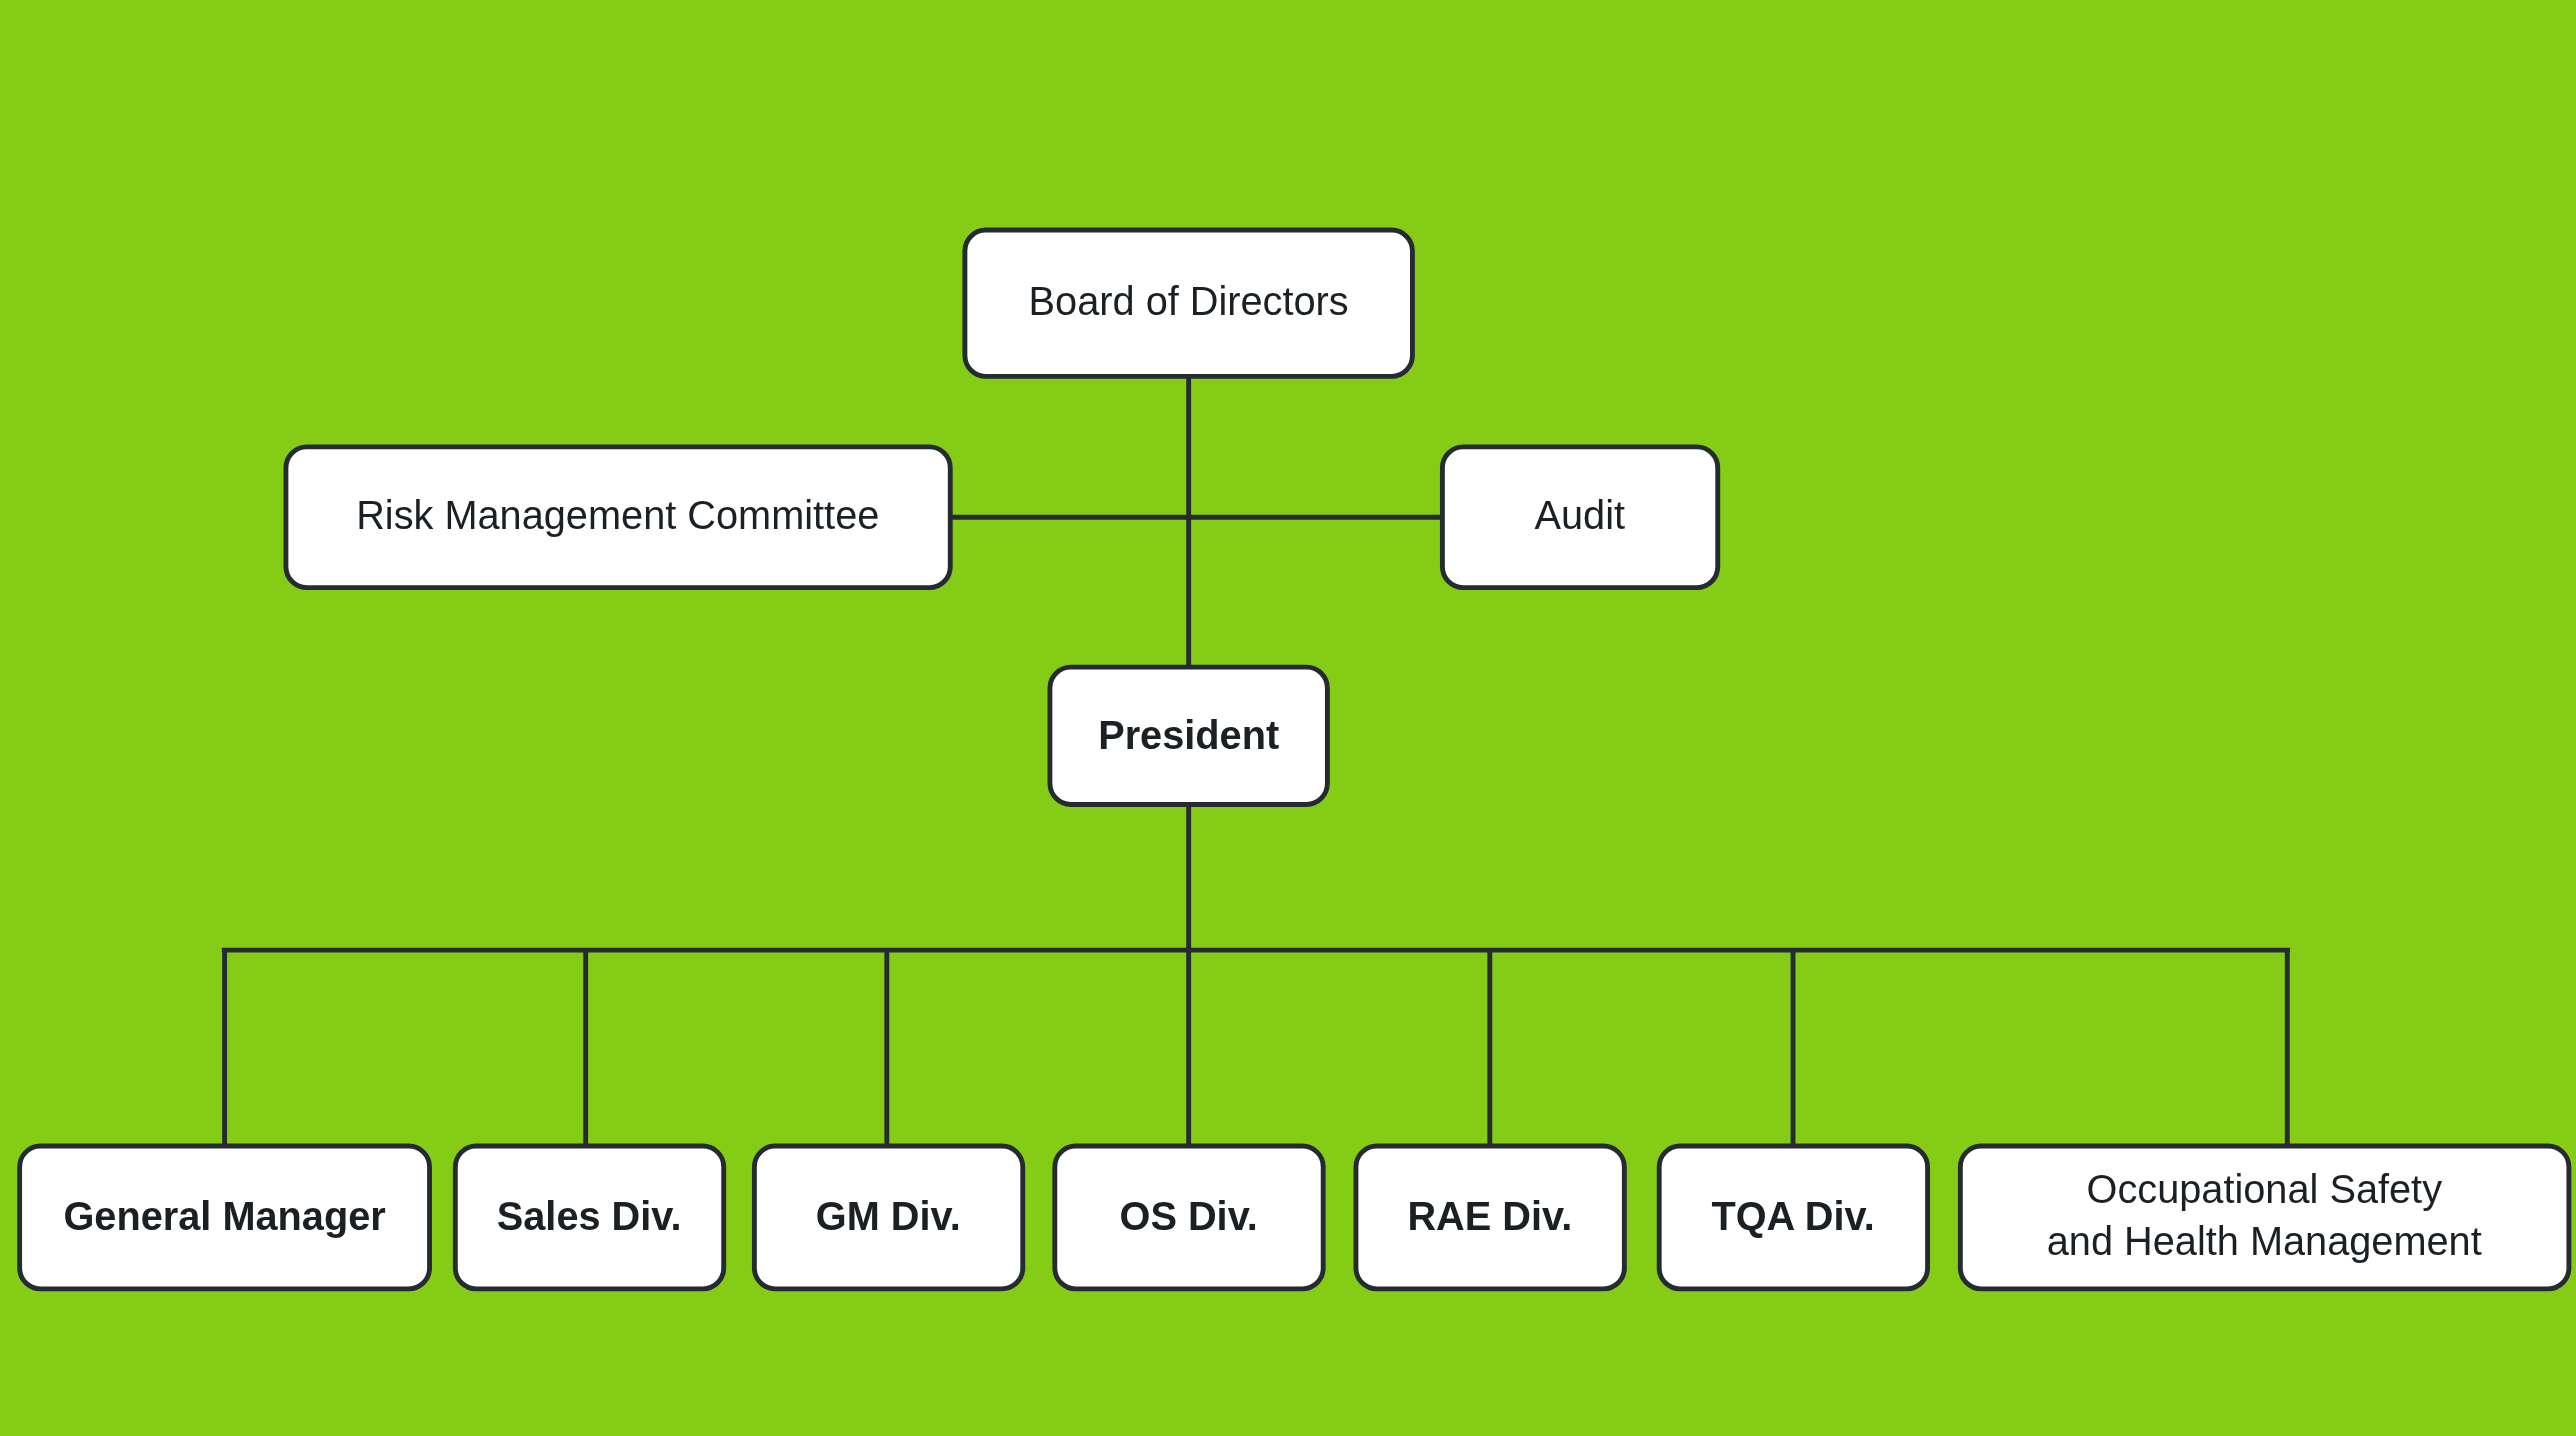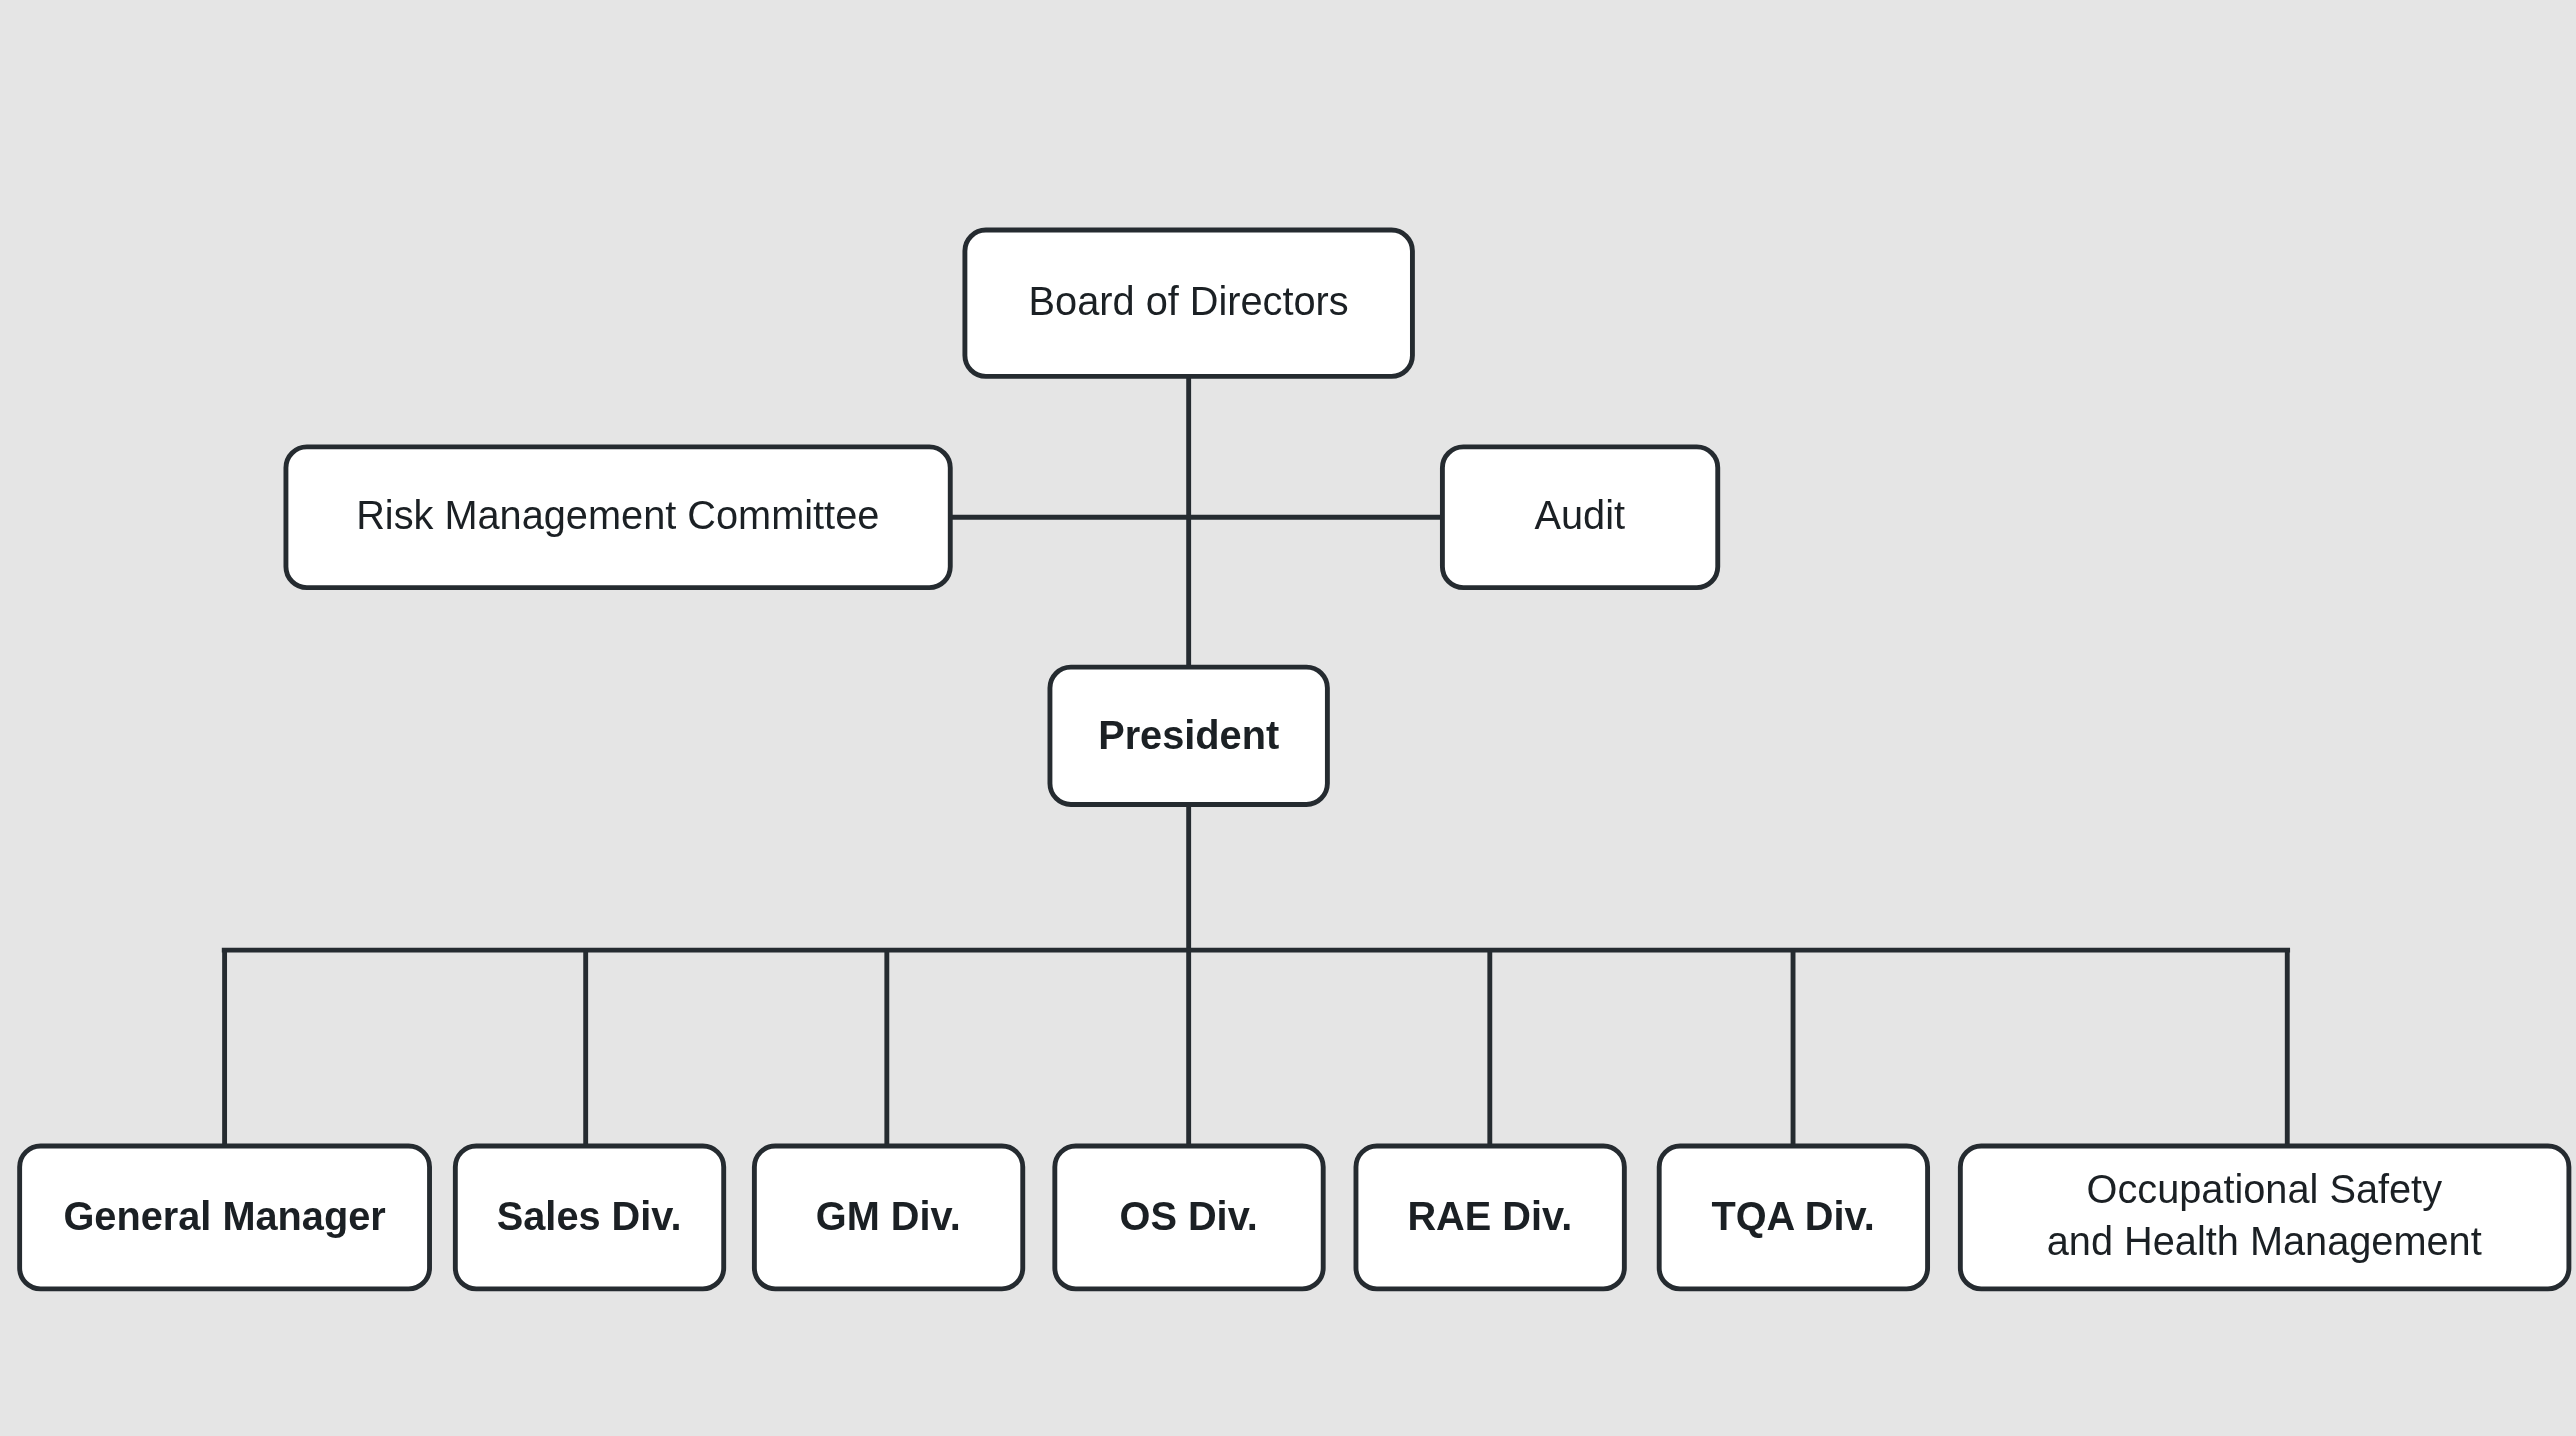--- a/index.html
+++ b/index.html
@@ -10,21 +10,21 @@
   body {
     width: 2576px;
     height: 1436px;
     font-family: "Liberation Sans", sans-serif;
     overflow: hidden;
   }
   #org-chart-root {
     position: relative;
     width: 2576px;
     height: 1436px;
-    background: #e5e5e5;
+    background: #84cc16;
     text-align: right;
   }
   #org-svg {
     position: absolute;
     top: 0;
     left: 0;
     width: 2576px;
     height: 1436px;
     display: block;
   }

